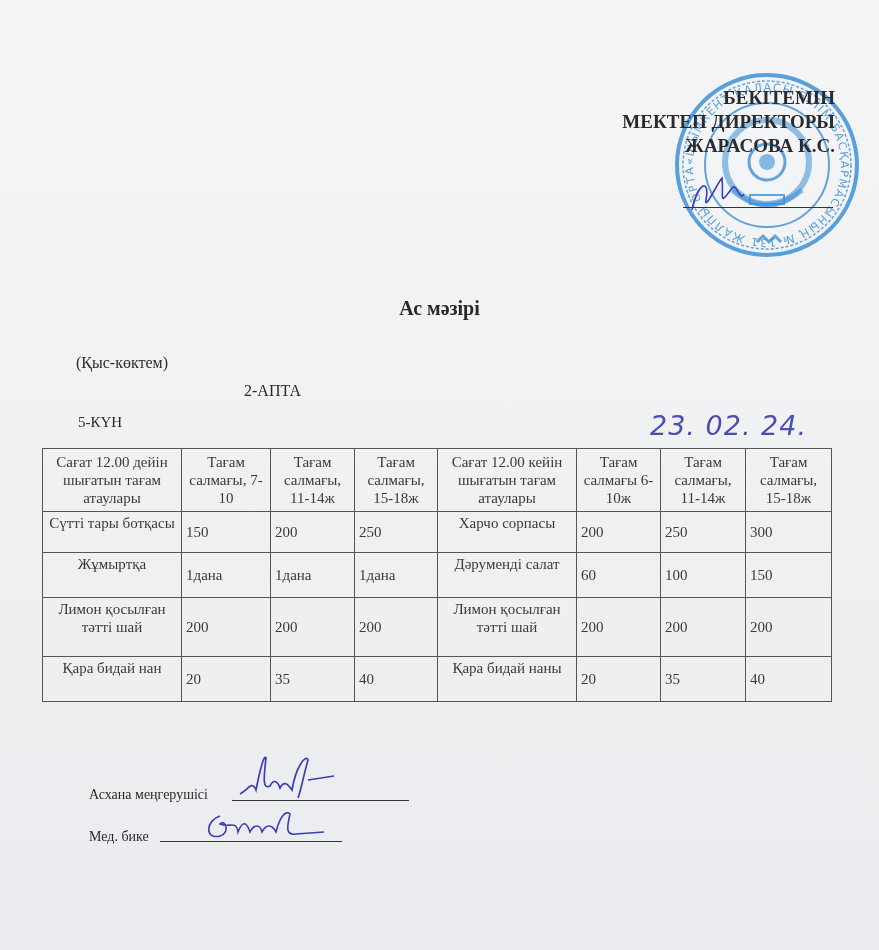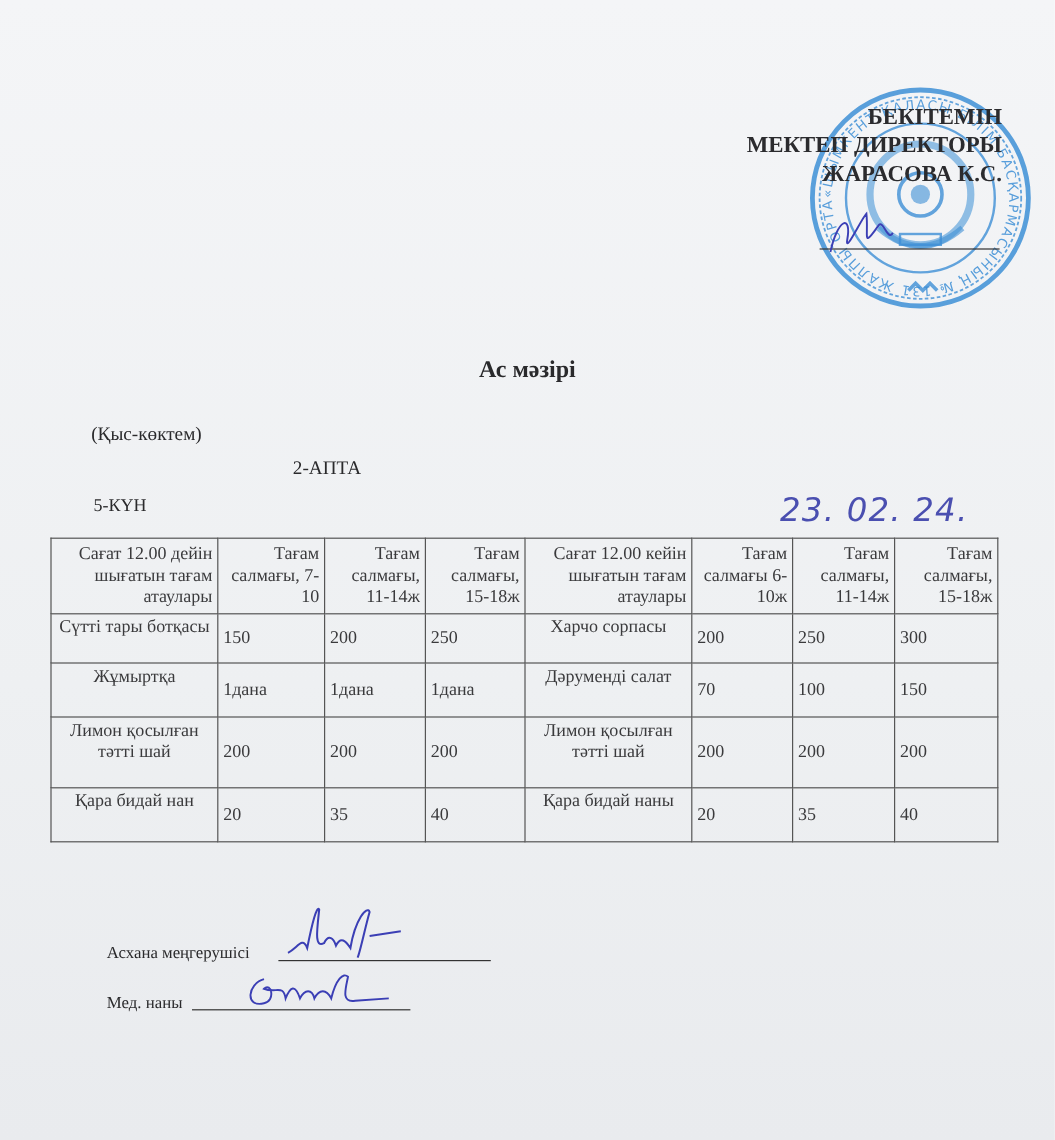--- a/index.html
+++ b/index.html
@@ -16,21 +16,21 @@
   .title { left: 0; width: 879px; top: 297px; text-align: center; font-weight: bold; font-size: 20px; }
   .season { left: 76px; top: 354px; font-size: 16px; }
   .week { left: 244px; top: 354px; font-size: 16px; margin-top: 28px; }
   .day { left: 78px; top: 414px; font-size: 15px; }
   .date { left: 650px; top: 410px; font-family: "DejaVu Sans", sans-serif; font-style: italic; font-size: 27px; color: #4a4fb0; letter-spacing: 1px; }
   table.menu {
     position: absolute; left: 42px; top: 448px; width: 789px; border-collapse: collapse;
     table-layout: fixed; font-size: 15px; line-height: 18px; color: #3a3a3c;
   }
   table.menu td, table.menu th { border: 1.3px solid #555; padding: 2px 4px; vertical-align: middle; }
-  table.menu th { font-weight: normal; text-align: right; height: 58px; font-size: 15px; }
+  table.menu th { font-weight: normal; text-align: center; height: 58px; font-size: 15px; }
   table.menu td.name { text-align: center; vertical-align: top; }
   table.menu td.num { }
   tr.r1 td { height: 36px; }
   tr.r2 td { height: 40px; }
   tr.r3 td { height: 54px; }
   tr.r4 td { height: 40px; }
   .sig-label1 { left: 89px; top: 787px; font-size: 14px; }
   .sig-line1 { left: 232px; top: 800px; width: 177px; border-top: 1px solid #333; }
   .sig-label2 { left: 89px; top: 829px; font-size: 14px; }
   .sig-line2 { left: 160px; top: 841px; width: 182px; border-top: 1px solid #333; }
@@ -104,21 +104,21 @@
     <td class="num">200</td>
     <td class="num">250</td>
     <td class="num">300</td>
   </tr>
   <tr class="r2">
     <td class="name">Жұмыртқа</td>
     <td class="num">1дана</td>
     <td class="num">1дана</td>
     <td class="num">1дана</td>
     <td class="name">Дәрумендi салат</td>
-    <td class="num">70</td>
+    <td class="num">60</td>
     <td class="num">100</td>
     <td class="num">150</td>
   </tr>
   <tr class="r3">
     <td class="name">Лимон қосылған тәтті шай</td>
     <td class="num">200</td>
     <td class="num">200</td>
     <td class="num">200</td>
     <td class="name">Лимон қосылған тәтті шай</td>
     <td class="num">200</td>
@@ -136,17 +136,17 @@
     <td class="num">40</td>
   </tr>
 </tbody>
   </table>
 
 <div class="abs sig-label1">Асхана меңгерушісі</div>
 <div class="abs sig-line1"></div>
 <svg class="abs scribble" style="left:234px;top:750px;width:110px;height:55px" viewBox="0 0 110 55">
   <path d="M6 44 C14 40 18 30 22 40 C26 20 30 4 32 8 C30 26 28 40 36 36 C40 28 44 32 46 38 C50 30 54 34 58 40 C62 16 72 4 74 10 C70 24 66 44 64 48 M74 30 L100 26" fill="none" stroke="#3b3fb5" stroke-width="1.7"></path>
 </svg>
-<div class="abs sig-label2">Мед. наны</div>
+<div class="abs sig-label2">Мед. бике</div>
 <div class="abs sig-line2"></div>
 <svg class="abs scribble" style="left:200px;top:806px;width:130px;height:38px" viewBox="0 0 130 38">
   <path d="M20 10 C6 14 4 34 20 30 C30 28 26 12 20 18 C30 22 36 14 38 26 C42 16 46 14 50 26 C54 18 60 18 62 26 C66 18 72 18 76 26 C80 10 86 4 90 8 C88 18 84 30 96 28 L124 26" fill="none" stroke="#3b3fb5" stroke-width="1.6"></path>
 </svg>
 
 </body></html>

